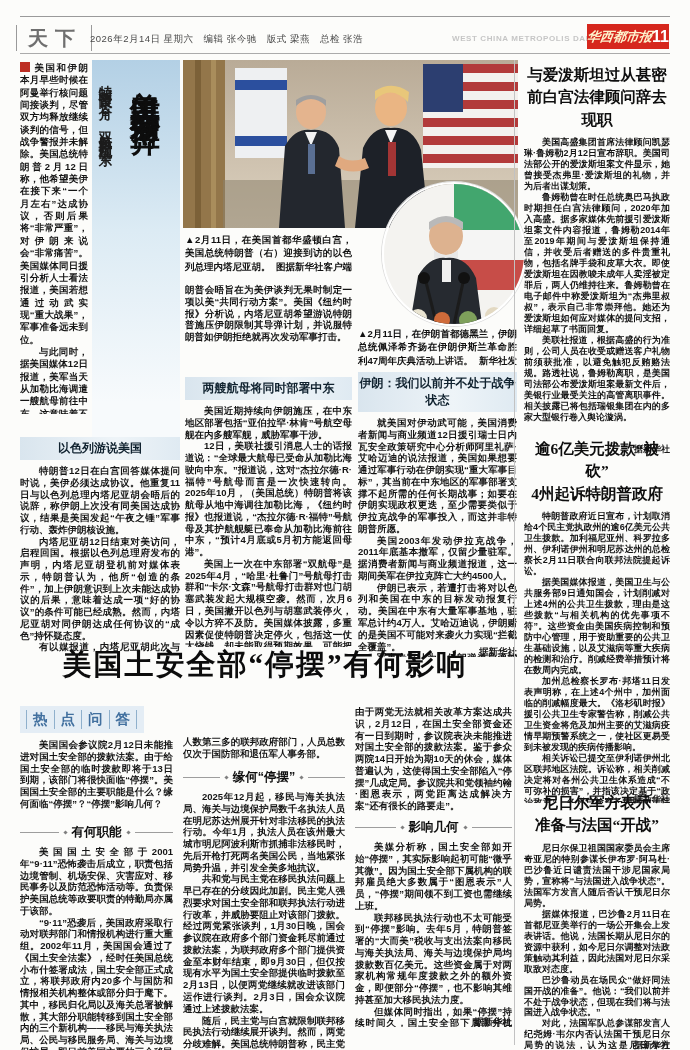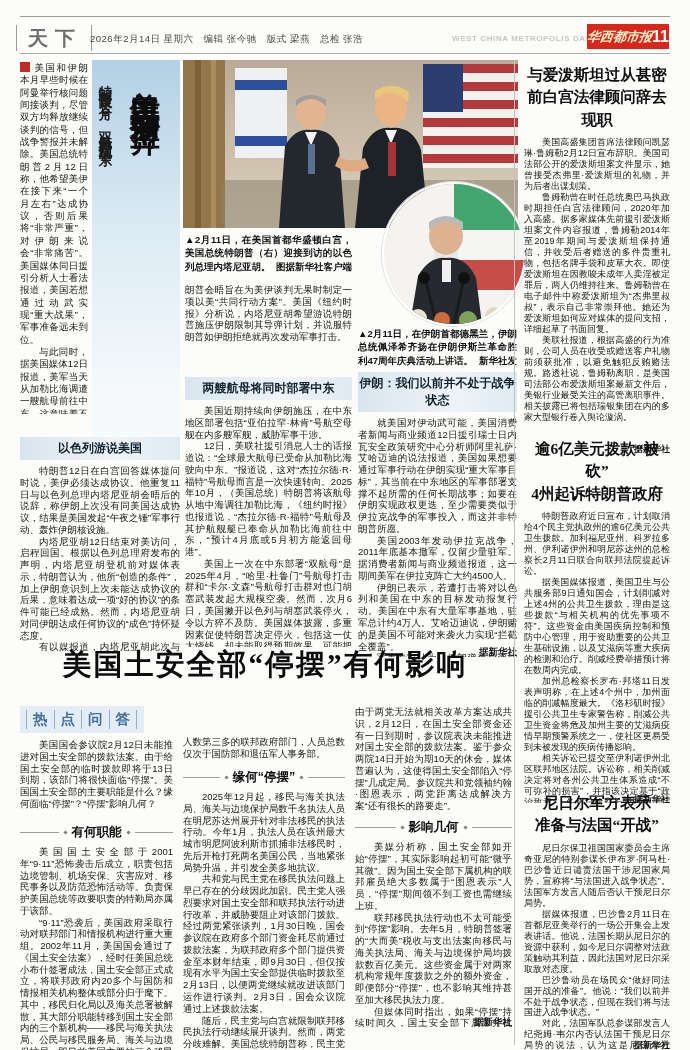--- a/index.html
+++ b/index.html
@@ -16,21 +16,21 @@
     border-left:1px solid #9a9a9a; border-right:1px solid #9a9a9a;
     padding:0 9px 0 11px; font-size:20px; font-weight:600; color:#6f6f6f; letter-spacing:7px;
   }
   #dateline { position:absolute; left:90px; top:33px; font-size:9.5px; color:#4a4a4a; letter-spacing:0.5px; }
   #masthead-en { position:absolute; left:452px; top:34px; font-size:8px; font-weight:bold; color:#c6c6c6; letter-spacing:0.6px; }
   #masthead-box { position:absolute; left:587px; top:24px; width:82px; height:25px; background:#d6271d; display:flex; align-items:center; }
   #masthead-logo { flex:1; text-align:center; font-family:"Liberation Serif", serif; font-style:italic; font-weight:bold;
     font-size:13px; color:#fdf3cd; transform:skewX(-8deg); white-space:nowrap; }
   #masthead-page { font-size:16px; font-weight:bold; color:#fff; padding-right:4px; font-family:"Liberation Sans",sans-serif; }
   
-  .body-text { font-size:9.5px; line-height:1.24; text-align:justify; color:#151515; overflow:hidden; }
+  .body-text { font-size:9.5px; line-height:1.24; text-align:justify; color:#151515; overflow:hidden;font-weight:bold; }
   .body-text p { margin:0; text-indent:2em; }
   .body-text p.cont { text-indent:0; }
   .byline { text-align:right; font-weight:bold; margin-top:-11px; }
   .sec-bar {
     background:linear-gradient(90deg,#d9e5ee,#eef4f8 60%,#dfeaf2);
     text-align:center; font-weight:bold; font-size:12px; color:#10222f;
     padding:3px 0; margin:0 0 5px 0;
   }
   
   #lead-col { left:20px; top:62px; width:68px; height:352px; font-size:9.5px; line-height:1.3; }

